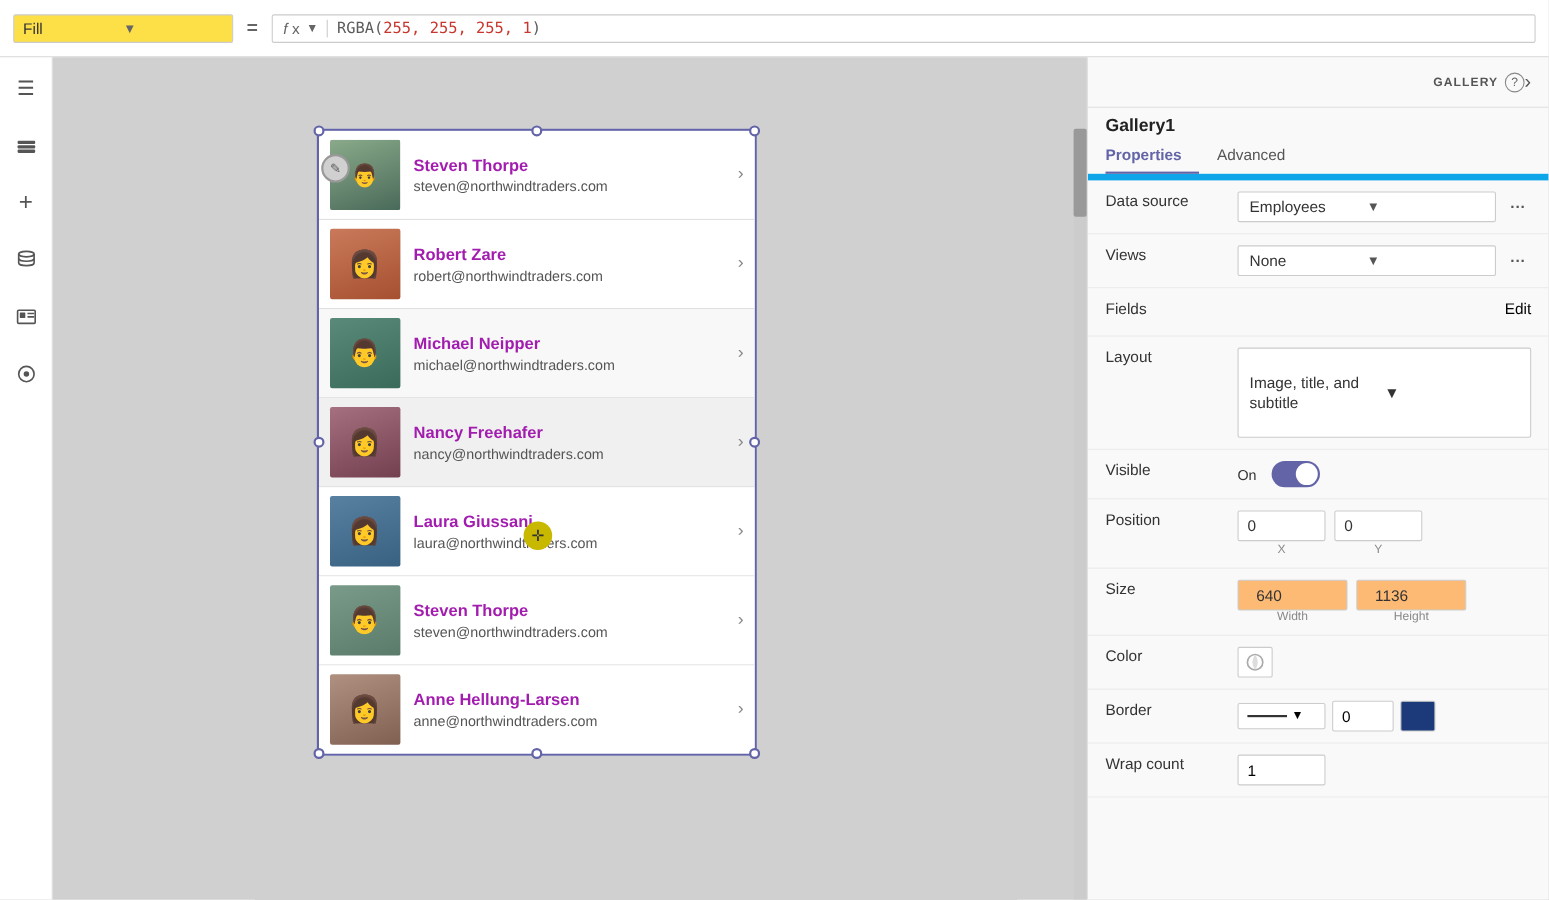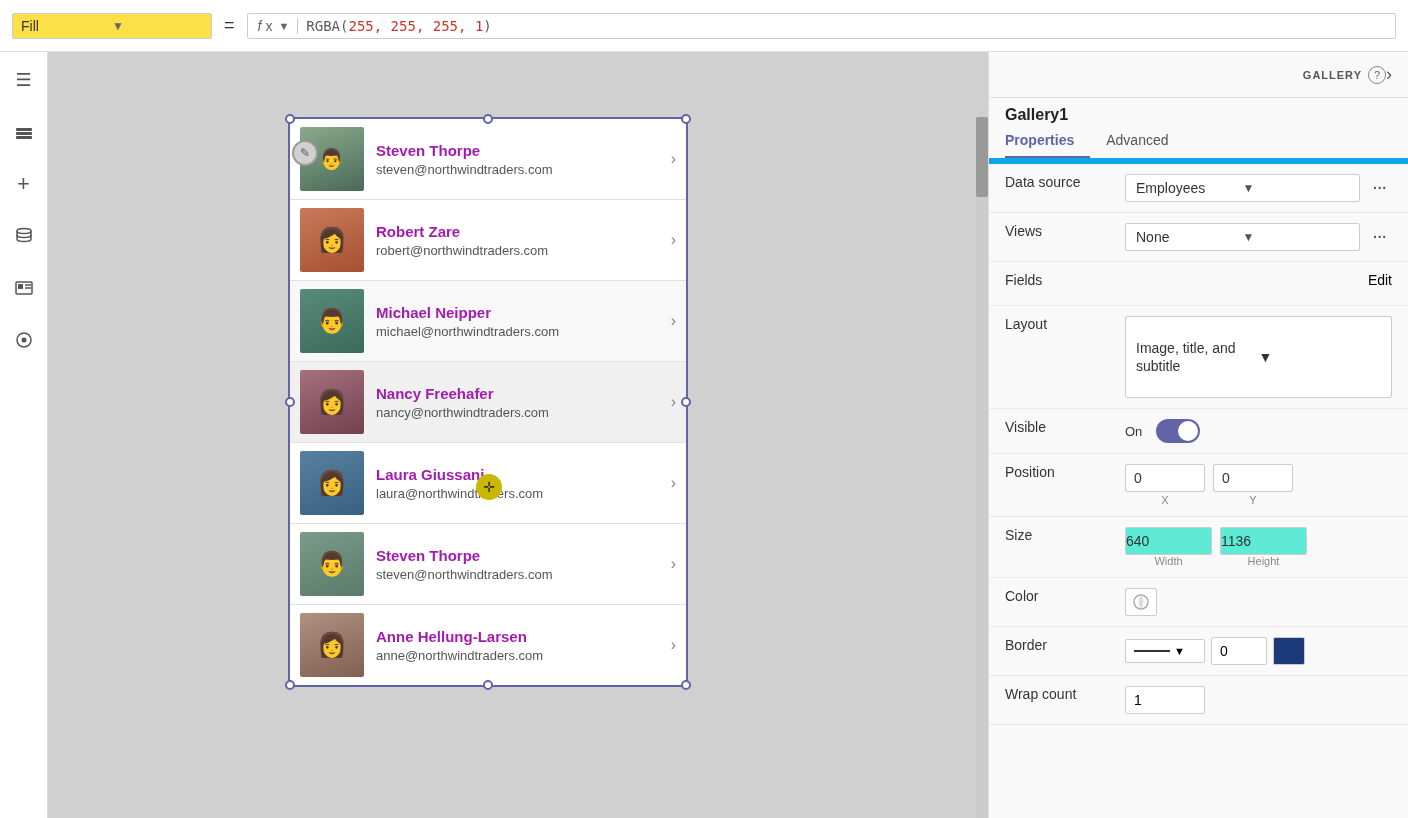--- a/index.html
+++ b/index.html
@@ -387,25 +387,25 @@
       text-align: left;
     }
     .num-input-label { font-size: 11px; color: #888; margin-top: 2px; }
 
     
     .size-inputs { display: flex; gap: 8px; }
     .size-input-group { display: flex; flex-direction: column; align-items: center; }
     .size-input {
       border: 1px solid #ccc;
       border-radius: 2px;
-      padding: 5px 0;
-      width: 87px;
+      padding: 5px 16px;
+      width: 100px;
       font-size: 14px;
       color: #333;
-      background: #5eead4;
+      background: #fdba74;
     }
     .size-input-label { font-size: 11px; color: #888; margin-top: 0; }
 
     
     .color-swatch-btn {
       width: 32px;
       height: 28px;
       border: 1px solid #ccc;
       border-radius: 2px;
       background: #fff;

